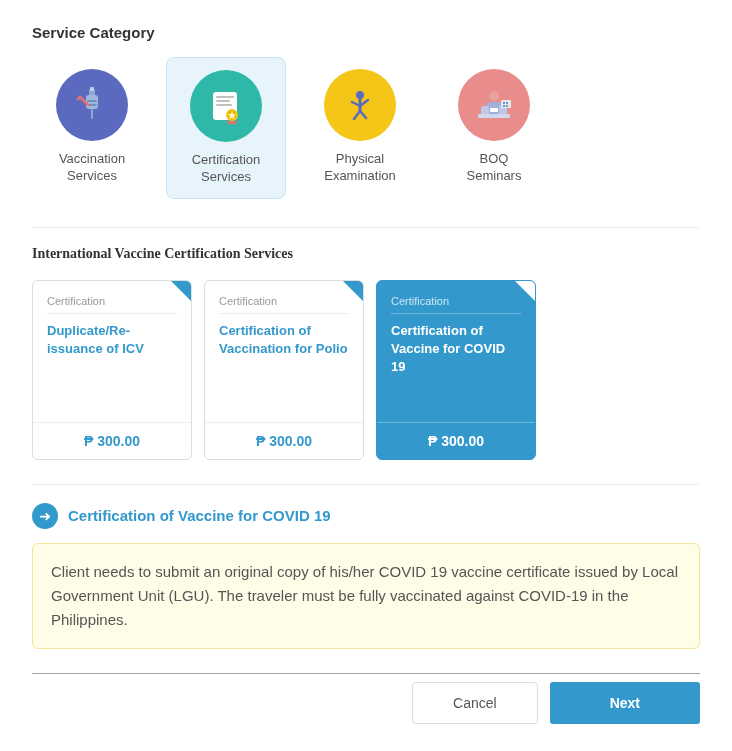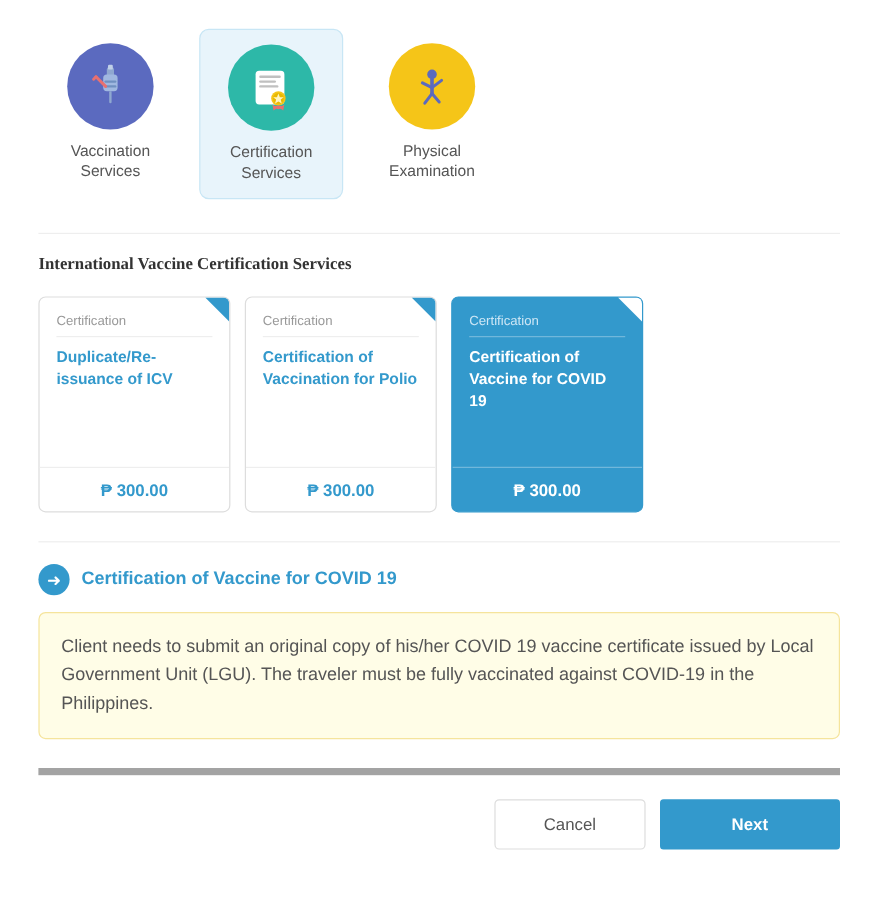--- a/index.html
+++ b/index.html
@@ -168,22 +168,22 @@
       padding: 16px 18px;
       font-size: 15px;
       color: #555;
       line-height: 1.6;
       margin-bottom: 24px;
     }
     .footer-buttons {
       display: flex;
       justify-content: flex-end;
       gap: 12px;
-      padding-top: 20px;
-      border-top: 6px solid #a3a3a3;
+      padding-top: 8px;
+      border-top: 1px solid #a3a3a3;
       margin-top: 8px;
     }
     .btn-cancel {
       padding: 12px 40px;
       border: 1px solid #ddd;
       border-radius: 4px;
       background: #fff;
       font-size: 14px;
       color: #555;
       cursor: pointer;
@@ -201,20 +201,21 @@
     .divider {
       border: none;
       border-top: 1px solid #eee;
       margin: 0 0 18px 0;
     }
   </style>
 </head>
 <body>
 
 <div class="container">
+  <div class="section-title">Service Category</div>
 
   <div class="service-categories">
 
     <div class="category-item">
       <div class="category-icon icon-vaccination">
         <svg width="40" height="40" viewBox="0 0 40 40">
           <rect x="17" y="4" width="6" height="20" rx="2" fill="#8fa8d0"></rect>
           <rect x="14" y="10" width="12" height="14" rx="3" fill="#a0b8e0"></rect>
           <rect x="18" y="2" width="4" height="4" rx="1" fill="#c0d0e8"></rect>
           <rect x="19" y="24" width="2" height="10" rx="1" fill="#8fa8d0"></rect>
@@ -250,20 +251,38 @@
           <line x1="21" y1="15" x2="21" y2="27" stroke="#5b6abf" stroke-width="3" stroke-linecap="round"></line>
           <line x1="21" y1="22" x2="13" y2="18" stroke="#5b6abf" stroke-width="2.5" stroke-linecap="round"></line>
           <line x1="21" y1="22" x2="29" y2="16" stroke="#5b6abf" stroke-width="2.5" stroke-linecap="round"></line>
           <line x1="21" y1="27" x2="15" y2="35" stroke="#5b6abf" stroke-width="2.5" stroke-linecap="round"></line>
           <line x1="21" y1="27" x2="27" y2="34" stroke="#5b6abf" stroke-width="2.5" stroke-linecap="round"></line>
         </svg>
       </div>
       <span class="category-label">Physical<br>Examination</span>
     </div>
 
+    <div class="category-item">
+      <div class="category-icon icon-boq">
+        <svg width="42" height="42" viewBox="0 0 42 42">
+          <circle cx="21" cy="12" r="5" fill="#e8a0a0"></circle>
+          <rect x="14" y="18" width="14" height="14" rx="3" fill="#a0b0d8"></rect>
+          <rect x="8" y="22" width="8" height="10" rx="2" fill="#c0c8e8"></rect>
+          <rect x="26" y="22" width="8" height="10" rx="2" fill="#c0c8e8"></rect>
+          <rect x="17" y="24" width="8" height="4" rx="1" fill="#fff"></rect>
+          <rect x="5" y="30" width="32" height="4" rx="1" fill="#d0d8f0"></rect>
+          <rect x="28" y="16" width="10" height="8" rx="1" fill="#e8e8e8"></rect>
+          <rect x="30" y="18" width="2" height="2" fill="#6699cc"></rect>
+          <rect x="33" y="18" width="2" height="2" fill="#6699cc"></rect>
+          <rect x="30" y="21" width="2" height="2" fill="#6699cc"></rect>
+          <rect x="33" y="21" width="2" height="2" fill="#6699cc"></rect>
+        </svg>
+      </div>
+      <span class="category-label">BOQ<br>Seminars</span>
+    </div>
 
   </div>
 
   <hr class="divider">
 
   <div class="subsection-title">International Vaccine Certification Services</div>
 
   <div class="cards-row">
 
     <div class="cert-card">

